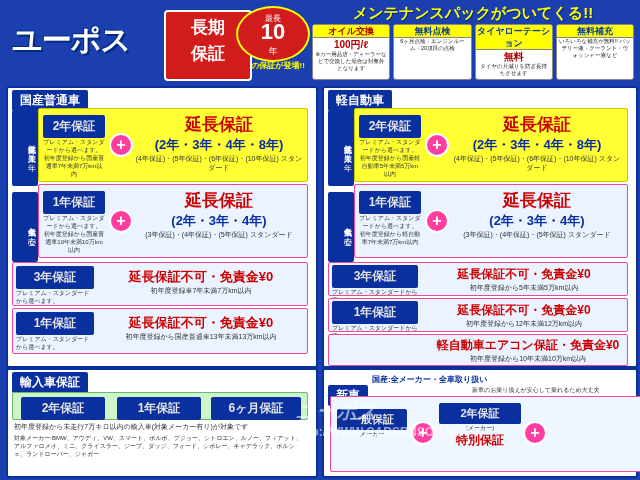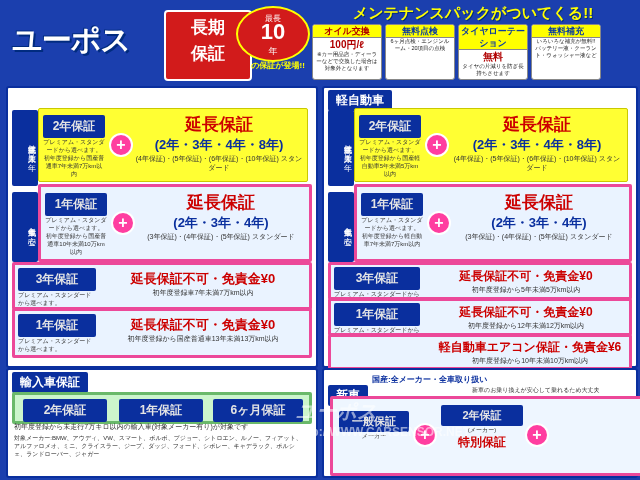--- a/index.html
+++ b/index.html
@@ -40,21 +40,21 @@
   }
 
   .maint{
     position:absolute;left:310px;top:2px;width:326px;height:80px;
     background:#1b3fae;
   }
   .maintTitle{
     color:#ffff00;font-weight:bold;font-size:15px;text-align:center;
     padding-top:2px;text-shadow:1px 1px 0 #002b7f;
   }
-  .maintRow{position:absolute;left:2px;top:22px;width:289px;display:flex;gap:3px;}
+  .maintRow{position:absolute;left:2px;top:22px;width:322px;display:flex;gap:3px;}
   .mbox{
     width:78px;height:54px;background:#ffffff;border:1px solid #888;
     border-radius:3px;text-align:center;overflow:hidden;
   }
   .mbox .h{
     display:block;background:#ffff00;color:#b00000;font-weight:bold;
     font-size:9px;line-height:12px;border-bottom:1px solid #888;
   }
   .mbox .h2{color:#0a3ca0;}
   .mbox .p{font-size:10px;font-weight:bold;color:#b00000;line-height:12px;padding-top:1px;display:block;}
@@ -73,21 +73,21 @@
   .pNew{left:322px;top:368px;width:312px;height:106px;}
 
   
   .vtab{
     position:absolute;width:22px;background:#0a2f9e;color:#ffffff;
     font-size:8px;line-height:9px;text-align:center;padding:4px 2px;
     border-radius:2px;writing-mode:vertical-rl;
   }
 
   .rowBox{
-    position:absolute;border:3px solid #ec4899;border-radius:2px;
+    position:absolute;border:1px solid #ec4899;border-radius:2px;
     background:#eaf3ff;
   }
   .yellowBox{background:#ffff33;border:1px solid #c9c900;}
   .blueChip{
     background:#0a2f9e;color:#e5e5e5;font-weight:bold;font-size:12px;
     text-align:center;border-radius:2px;padding:3px 0;
   }
   .plus{
     position:absolute;width:20px;height:20px;border-radius:50%;
     background:#ff3ea0;color:#ffffff;font-weight:bold;font-size:16px;
@@ -150,20 +150,21 @@
         <div class="mbox">
           <span class="h h2">無料補充</span>
           <span class="s">いろいろな補充が無料!! バッテリー液・クーラント・ウォッシャー液など</span>
         </div>
 
       </div>
     </div>
   </div>
 
   <div class="panel pKokusan"></div>
+  <div class="panelHead" style="left:12px;top:90px;">国産普通車</div>
 
   <div class="vtab" style="left:12px;top:110px;height:68px;">高年式車は未入庫10年</div>
   <div class="vtab" style="left:12px;top:192px;height:62px;">低年式車も安心</div>
 
   <div class="rowBox yellowBox" style="left:38px;top:108px;width:268px;height:72px;">
     <div style="position:absolute;left:4px;top:6px;width:62px;text-align:center;">
       <div class="blueChip">2年保証</div>
       <div class="tiny2">プレミアム・スタンダードから選べます。</div>
       <div class="tiny2">初年度登録から国産普通車7年未満7万km以内</div>
     </div>
@@ -262,21 +263,21 @@
       <div class="tiny2">プレミアム・スタンダードから選べます。</div>
     </div>
     <div style="position:absolute;left:96px;top:3px;width:198px;text-align:center;">
       <div class="bigRed" style="font-size:12px;">延長保証不可・免責金¥0</div>
       <div class="tiny">初年度登録から12年未満12万km以内</div>
     </div>
   </div>
 
   <div class="rowBox" style="left:328px;top:334px;width:298px;height:30px;">
     <div style="position:absolute;left:104px;top:2px;width:190px;text-align:center;">
-      <div class="bigRed" style="font-size:12px;">軽自動車エアコン保証・免責金¥6</div>
+      <div class="bigRed" style="font-size:12px;">軽自動車エアコン保証・免責金¥0</div>
       <div class="tiny">初年度登録から10年未満10万km以内</div>
     </div>
   </div>
 
   <div class="panel pImport"></div>
   <div class="panelHead" style="left:12px;top:372px;">輸入車保証</div>
 
   <div class="rowBox" style="left:12px;top:392px;width:294px;height:26px;background:#ccf5cc;border-color:#6ab96a;">
     <div style="position:absolute;left:8px;top:4px;width:84px;" class="blueChip">2年保証</div>
     <div style="position:absolute;left:104px;top:4px;width:84px;" class="blueChip">1年保証</div>

